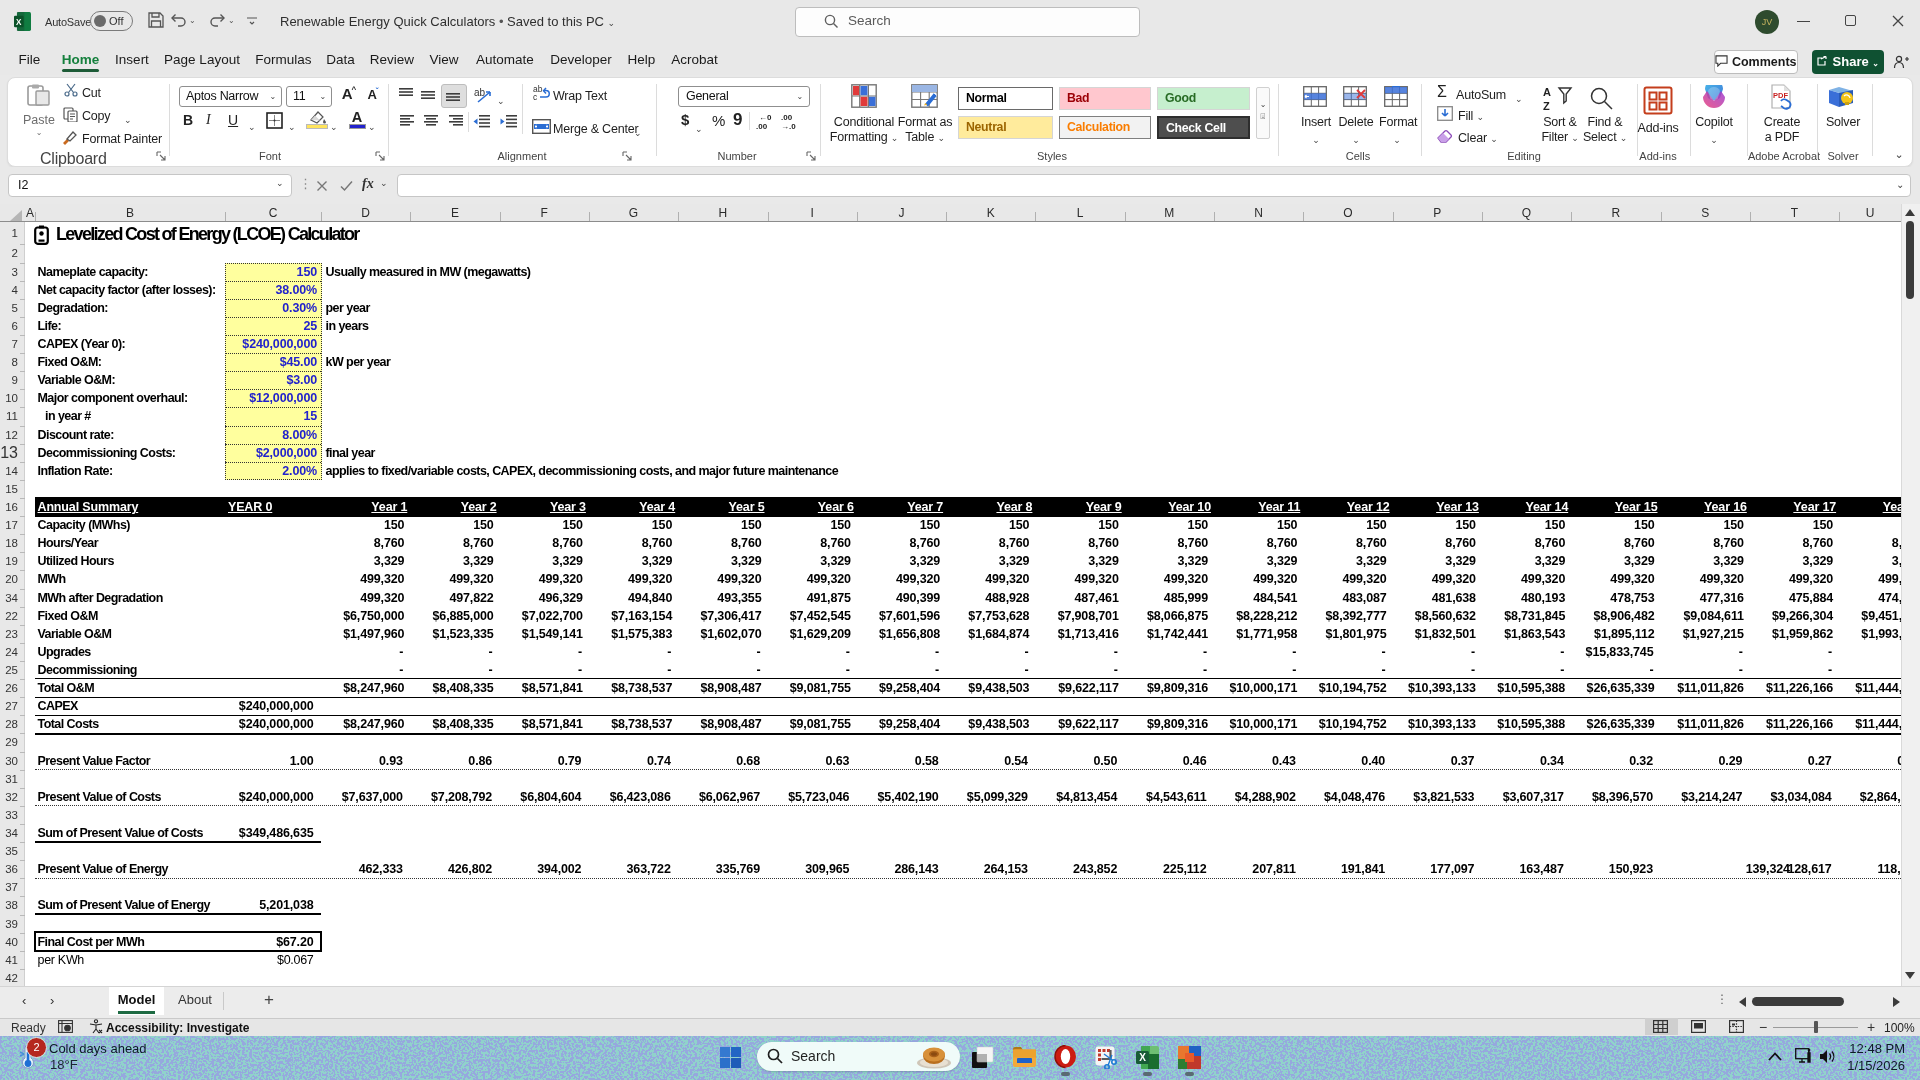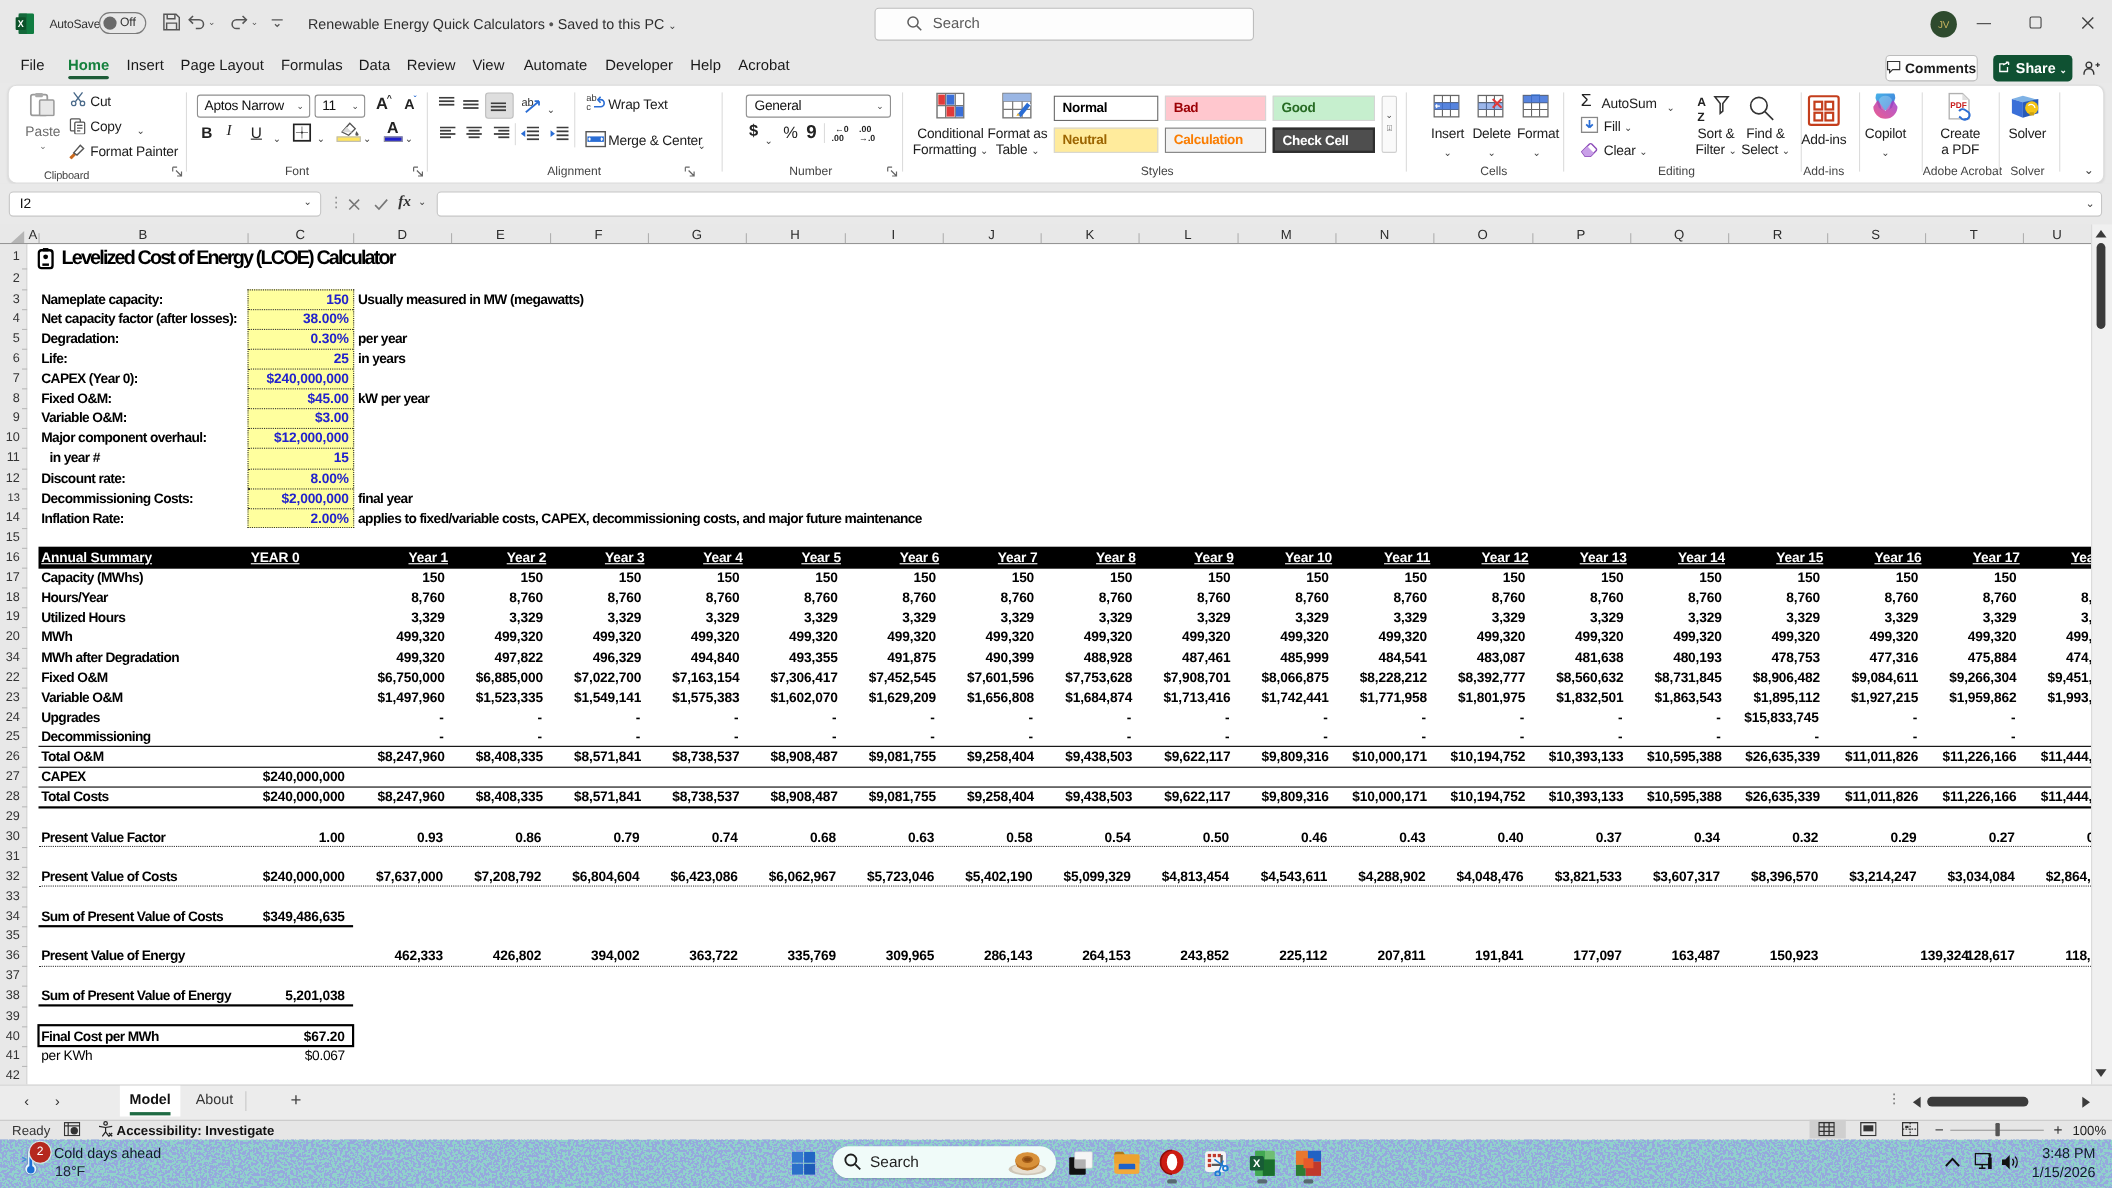--- a/index.html
+++ b/index.html
@@ -4,21 +4,21 @@
 html,body{width:1920px;height:1080px;overflow:hidden;font-family:"Liberation Sans",sans-serif;}
 body{position:relative;background:#e9e9e9;}
 .abs{position:absolute;}
 .c{position:absolute;white-space:pre;overflow:visible;}
 .num{font-weight:bold;font-size:12.5px;letter-spacing:-0.15px;color:#000;}
 .lbl{font-weight:bold;font-size:12.5px;letter-spacing:-0.55px;color:#000;}
 .nrm{font-weight:normal;font-size:12.5px;letter-spacing:-0.3px;color:#000;}
 .wht{color:#fff;text-decoration:underline;}
 .blu{color:#2222cc;}
 .ribT{font-size:12.5px;color:#1d1d1d;letter-spacing:-0.2px;}
-.grpL{position:absolute;font-size:10px;color:#444;text-align:center;letter-spacing:-0.2px;}
+.grpL{position:absolute;font-size:16px;color:#444;text-align:center;letter-spacing:-0.2px;}
 .chv{color:#444;font-size:9px;}
 .tick{position:absolute;background:#b0b0b0;}
 .combo{position:absolute;background:#fff;border:1px solid #8f8f8f;border-radius:3px;font-size:12.5px;color:#111;letter-spacing:-0.3px;}
 .sbx{position:absolute;font-size:12.3px;font-weight:bold;letter-spacing:-0.3px;line-height:21px;padding-left:7px;}
 </style></head><body>
 
 <div style="position:absolute;left:0;top:0;width:1920px;height:75px;background:#e8e8e8;"></div>
 <svg class="abs" style="left:14px;top:12px" width="17" height="19" viewBox="0 0 23 23" preserveAspectRatio="none">
 <rect x="4" y="0" width="19" height="23" rx="2" fill="#107c41"></rect>
 <rect x="4" y="0" width="10" height="23" fill="#185c37" opacity="0.6"></rect>
@@ -451,21 +451,21 @@
 <div style="position:absolute;left:0;top:353.1px;width:18px;height:18.1px;font-size:11.5px;color:#333;text-align:right;line-height:18.1px;">8</div>
 <div style="position:absolute;left:20px;top:371.2px;width:5px;height:1px;background:#b8b8b8;"></div>
 <div style="position:absolute;left:0;top:371.2px;width:18px;height:18.1px;font-size:11.5px;color:#333;text-align:right;line-height:18.1px;">9</div>
 <div style="position:absolute;left:20px;top:389.3px;width:5px;height:1px;background:#b8b8b8;"></div>
 <div style="position:absolute;left:0;top:389.3px;width:18px;height:18.1px;font-size:11.5px;color:#333;text-align:right;line-height:18.1px;">10</div>
 <div style="position:absolute;left:20px;top:407.4px;width:5px;height:1px;background:#b8b8b8;"></div>
 <div style="position:absolute;left:0;top:407.4px;width:18px;height:18.1px;font-size:11.5px;color:#333;text-align:right;line-height:18.1px;">11</div>
 <div style="position:absolute;left:20px;top:425.5px;width:5px;height:1px;background:#b8b8b8;"></div>
 <div style="position:absolute;left:0;top:425.5px;width:18px;height:18.1px;font-size:11.5px;color:#333;text-align:right;line-height:18.1px;">12</div>
 <div style="position:absolute;left:20px;top:443.6px;width:5px;height:1px;background:#b8b8b8;"></div>
-<div style="position:absolute;left:0;top:443.6px;width:18px;height:18.1px;font-size:10px;color:#333;text-align:right;line-height:18.1px;">13</div>
+<div style="position:absolute;left:0;top:443.6px;width:18px;height:18.1px;font-size:16px;color:#333;text-align:right;line-height:18.1px;">13</div>
 <div style="position:absolute;left:20px;top:461.7px;width:5px;height:1px;background:#b8b8b8;"></div>
 <div style="position:absolute;left:0;top:461.7px;width:18px;height:18.1px;font-size:11.5px;color:#333;text-align:right;line-height:18.1px;">14</div>
 <div style="position:absolute;left:20px;top:479.8px;width:5px;height:1px;background:#b8b8b8;"></div>
 <div style="position:absolute;left:0;top:479.8px;width:18px;height:18.1px;font-size:11.5px;color:#333;text-align:right;line-height:18.1px;">15</div>
 <div style="position:absolute;left:20px;top:497.9px;width:5px;height:1px;background:#b8b8b8;"></div>
 <div style="position:absolute;left:0;top:497.9px;width:18px;height:18.1px;font-size:11.5px;color:#333;text-align:right;line-height:18.1px;">16</div>
 <div style="position:absolute;left:20px;top:516.0px;width:5px;height:1px;background:#b8b8b8;"></div>
 <div style="position:absolute;left:0;top:516.0px;width:18px;height:18.1px;font-size:11.5px;color:#333;text-align:right;line-height:18.1px;">17</div>
 <div style="position:absolute;left:20px;top:534.2px;width:5px;height:1px;background:#b8b8b8;"></div>
 <div style="position:absolute;left:0;top:534.2px;width:18px;height:18.1px;font-size:11.5px;color:#333;text-align:right;line-height:18.1px;">18</div>
@@ -1023,13 +1023,13 @@
     <rect x="0.7" y="0.7" width="13" height="10"></rect>
     <path d="M4 14 h6 M7 11 v3"></path>
     <path d="M13 5 h2 v9 h-2 z" fill="#111"></path>
     <path d="M14 2 v3" stroke-width="1.1"></path>
     <circle cx="14" cy="2" r="1.3" fill="#111" stroke="none"></circle>
   </svg>
 <svg class="abs" style="left:1819px;top:1049px" width="17" height="15" viewBox="0 0 17 15">
     <path d="M1 5 h3 l4-4 v13 l-4-4 h-3 z" fill="#111"></path>
     <path d="M10.5 4.5 a5 5 0 0 1 0 6 M13 2.5 a8 8 0 0 1 0 10" fill="none" stroke="#111" stroke-width="1.3"></path>
   </svg>
-<div style="position:absolute;left:1843px;top:1041px;width:62px;height:14px;font-size:13px;color:#0d1a26;text-align:right;">3:48 PM</div>
+<div style="position:absolute;left:1843px;top:1041px;width:62px;height:14px;font-size:13px;color:#0d1a26;text-align:right;">12:48 PM</div>
 <div style="position:absolute;left:1835px;top:1058px;width:70px;height:14px;font-size:13px;color:#0d1a26;text-align:right;">1/15/2026</div>
 </body></html>

